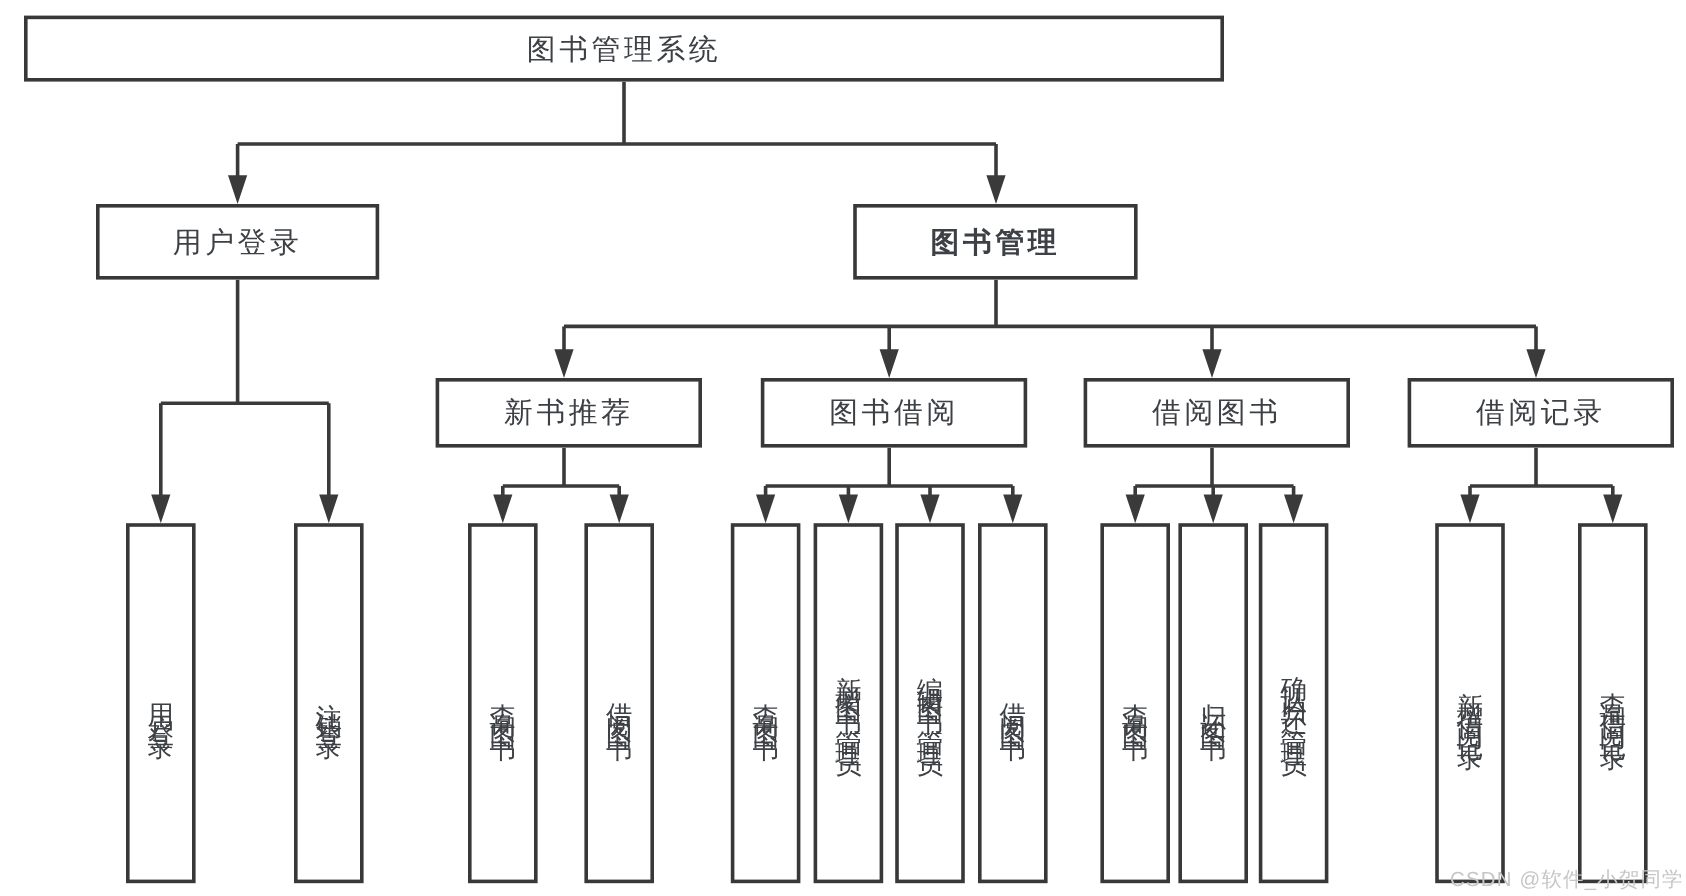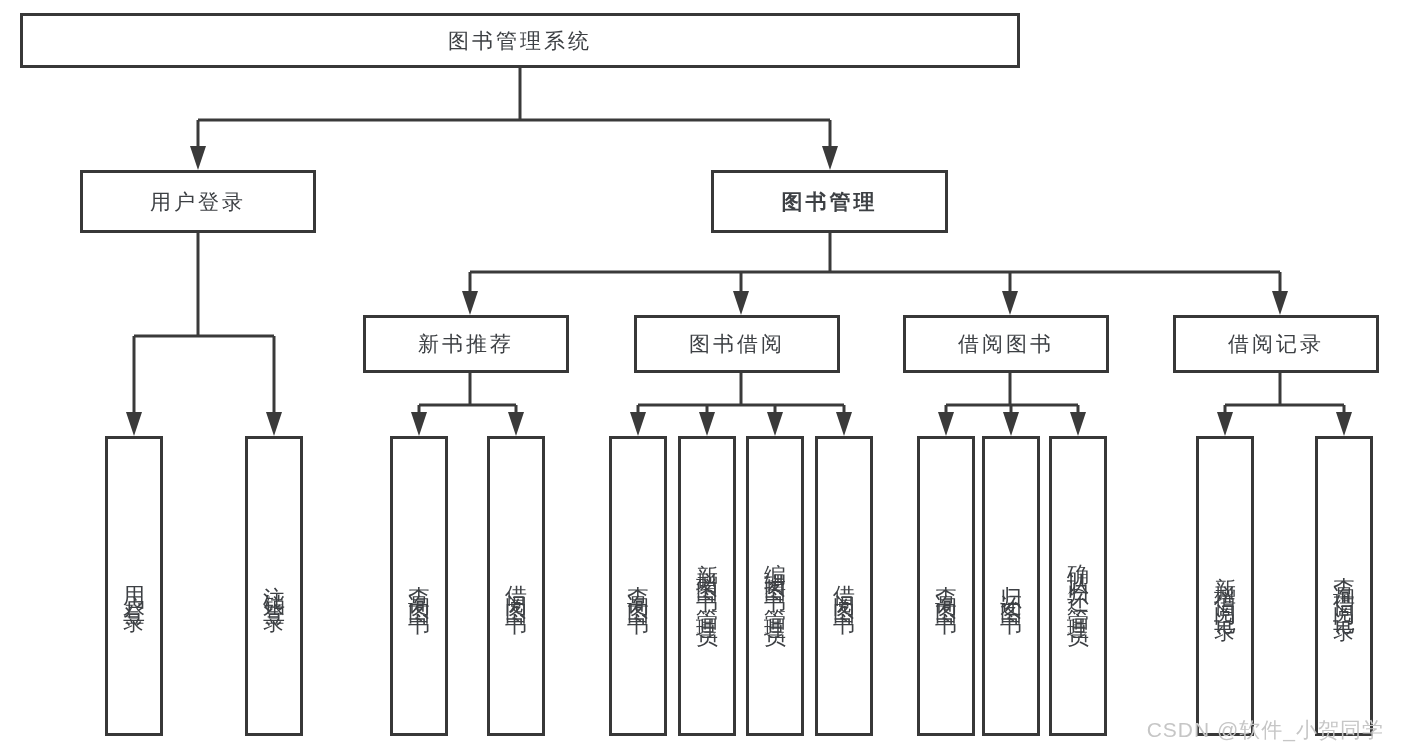--- a/index.html
+++ b/index.html
@@ -6,43 +6,43 @@
   .canvas{
     position:relative;width:1405px;height:747px;background:#ffffff;
     font-family:"Liberation Sans","DejaVu Sans",sans-serif;overflow:hidden;
   }
   svg.connectors{position:absolute;left:0;top:0;width:1405px;height:747px;}
   .node{
     position:absolute;box-sizing:border-box;background:#ffffff;
     border:3px solid #383838;color:#3d4044;
     display:flex;align-items:center;justify-content:center;
   }
-  .node.h .label{font-size:21px;letter-spacing:3px;white-space:nowrap;}
+  .node.h .label{font-size:24px;letter-spacing:3px;white-space:nowrap;}
   .node.v .label{
     writing-mode:vertical-rl;text-orientation:mixed;
     font-size:22px;letter-spacing:9px;line-height:1;white-space:nowrap;
   }
   
   .n-root{left:20px;top:13px;width:1000px;height:55px;}
   
   .n-l2a{left:80px;top:170px;width:236px;height:63px;}
   .n-l2b{left:711px;top:170px;width:237px;height:63px;font-weight:bold;}
   
-  .n-l3{top:315px;width:206px;height:58px;font-family:Liberation Mono, monospace;}
+  .n-l3{top:315px;width:222px;height:58px;font-family:Liberation Mono, monospace;}
   .n-l3a{left:363px;} .n-l3b{left:634px;} .n-l3c{left:903px;} .n-l3d{left:1173px;}
   
   .leaf{top:436px;width:58px;height:300px;}
   .lf1{left:105px;} .lf2{left:245px;}
   .lf3{left:390px;} .lf4{left:487px;}
   .lf5{left:609px;} .lf6{left:678px;} .lf7{left:746px;} .lf8{left:815px;}
   .lf9{left:917px;} .lf10{left:982px;} .lf11{left:1049px;}
   .lf12{left:1196px;} .lf13{left:1315px;}
   .watermark{
-    position:absolute;right:21px;bottom:3px;color:#c6c6c6;
-    font-size:21px;letter-spacing:1px;white-space:nowrap;
+    position:absolute;right:2px;bottom:3px;color:#c6c6c6;
+    font-size:17px;letter-spacing:1px;white-space:nowrap;
   }
 </style>
 </head>
 <body>
 
 <div class="canvas">
 
   <svg class="connectors" viewBox="0 0 1405 747" xmlns="http://www.w3.org/2000/svg">
     <g stroke="#3a3a3a" stroke-width="3" fill="none">
 

